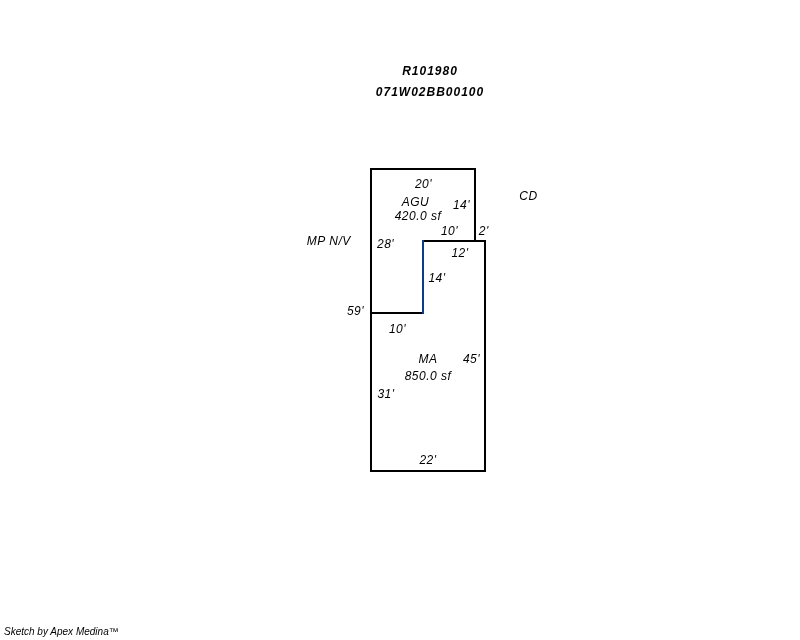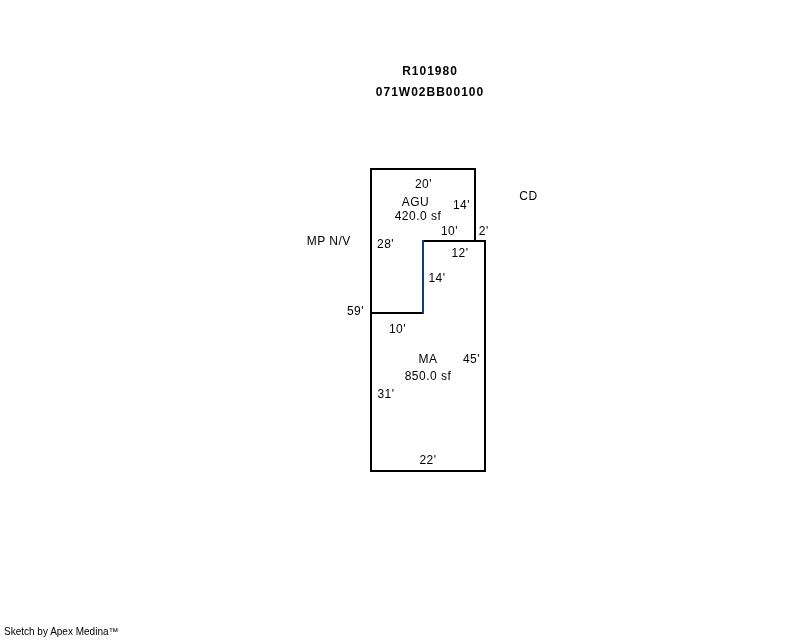--- a/index.html
+++ b/index.html
@@ -1,16 +1,16 @@
 <!DOCTYPE html>
 <html><head>
 <meta charset="utf-8">
 <style>
   html,body{margin:0;padding:0;background:#ffffff;}
-  .page{position:relative;width:636px;height:640px;background:#ffffff;overflow:hidden;}
+  .page{position:relative;width:636px;height:640px;background:#ffffff;overflow:hidden;font-style:italic;}
   svg text{font-family:"Liberation Sans",sans-serif;fill:#000000;}
   .ttl{font-weight:bold;font-size:12px;letter-spacing:1px;}
   .lbl{font-size:12px;letter-spacing:0.5px;}
   .ftr{font-size:10px;letter-spacing:0px;}
 </style>
 </head>
 <body>
 <div class="page">
 <svg width="800" height="640" viewBox="0 0 800 640" xmlns="http://www.w3.org/2000/svg">
 

